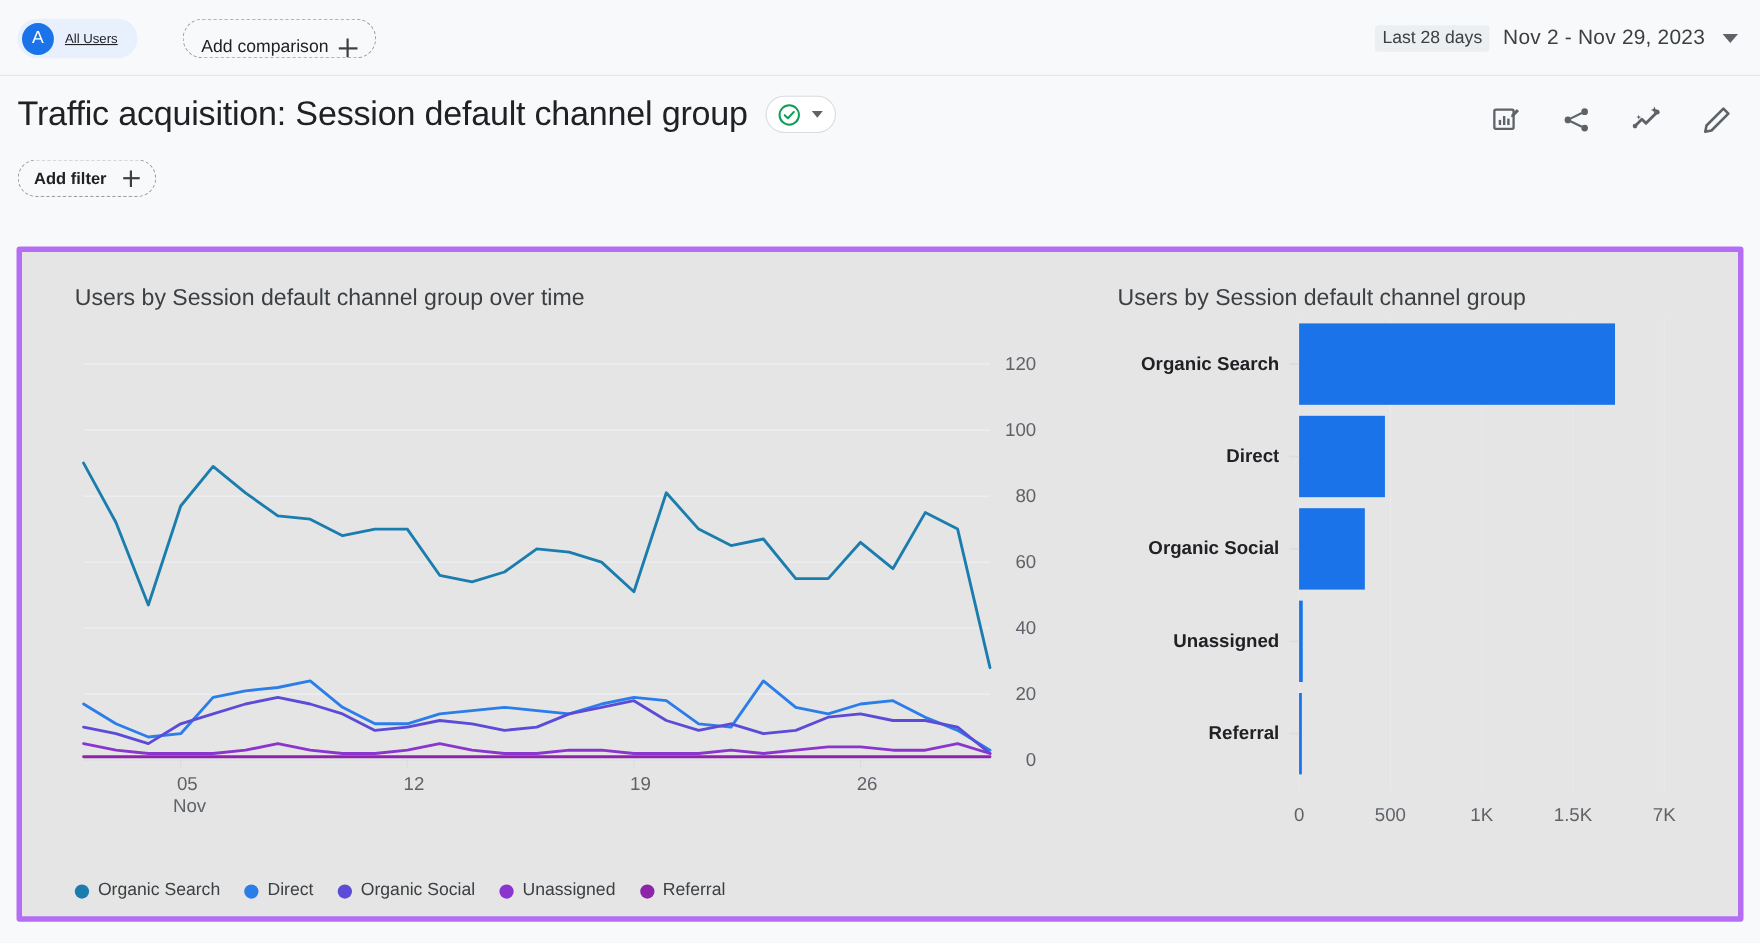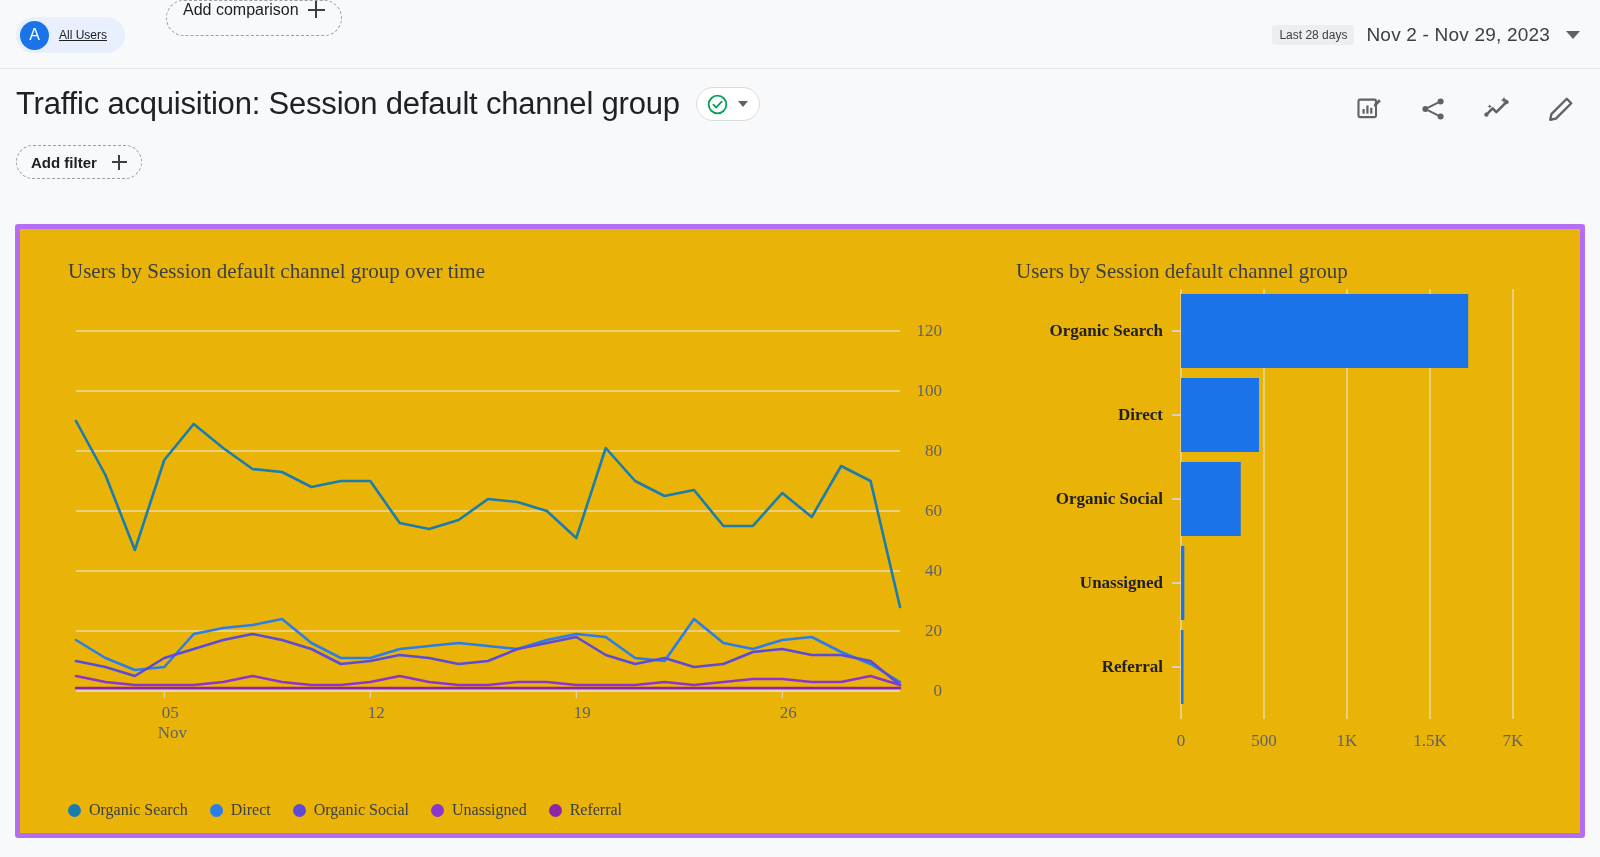--- a/index.html
+++ b/index.html
@@ -25,41 +25,41 @@
   }
   .avatar {
     width: 29px; height: 29px; border-radius: 50%;
     background: #1a73e8; color: #fff;
     display: flex; align-items: center; justify-content: center;
     font-size: 16px; font-weight: 500;
   }
   .allusers-label { font-size: 12px; color: #202124; text-decoration: underline; }
 
   .addcomp-chip {
-    position: absolute; left: 166px; top: 0; height: 36px;
-    display: flex; align-items: flex-start; gap: 9px;
+    position: absolute; left: 166px; top: 17px; height: 36px;
+    display: flex; align-items: flex-end; gap: 9px;
     border: 1.5px dashed #9aa0a6; border-radius: 18px; padding: 0 16px;
     cursor: pointer; background: transparent;
   }
   .addcomp-label { font-size: 16px; color: #202124; }
   .plus {
     position: relative; width: 17px; height: 17px; display: inline-block;
   }
   .plus::before, .plus::after {
     content: ""; position: absolute; background: #3c4043;
   }
   .plus::before { left: 0; top: 7.5px; width: 17px; height: 2px; }
   .plus::after  { top: 0; left: 7.5px; height: 17px; width: 2px; }
 
   .daterange {
     position: absolute; right: 20px; top: 18px; height: 34px;
     display: flex; align-items: center; gap: 12px; cursor: pointer;
   }
   .daterange .preset {
-    font-size: 12px; color: #3c4043; background: #eceff1;
+    font-size: 16px; color: #3c4043; background: #eceff1;
     padding: 3px 7px; border-radius: 3px;
   }
   .daterange .range { font-size: 19px; color: #3c4043; letter-spacing: .2px; }
   .caret-dn {
     width: 0; height: 0; border-left: 7px solid transparent;
     border-right: 7px solid transparent; border-top: 8px solid #5f6368;
     margin-left: 4px;
   }
 
   
@@ -89,24 +89,23 @@
   .toolbar-icons {
     position: absolute; top: 92px; right: 22px;
     display: flex; align-items: center; gap: 30px;
   }
   .tb-icon { width: 34px; height: 34px; display: flex; align-items: center; justify-content: center; cursor: pointer; }
 
   
   .card {
     position: absolute; left: 15px; top: 224px;
     width: 1570px; height: 614px;
-    background: #eab308;
+    background: #e5e5e5;
     border: 5px solid #b56ef3;
     border-radius: 3px;
-    font-family: Liberation Serif, serif;
   }
   .panel-left  { position: absolute; left: 0;   top: 0; width: 950px; height: 604px; }
   .panel-right { position: absolute; left: 950px; top: 0; width: 610px; height: 604px; }
 
   .chart-title {
     position: absolute; top: 30px; font-size: 21px; color: #3c4043; font-weight: 400;
   }
   .panel-left  .chart-title { left: 48px; }
   .panel-right .chart-title { left: 46px; }
 

